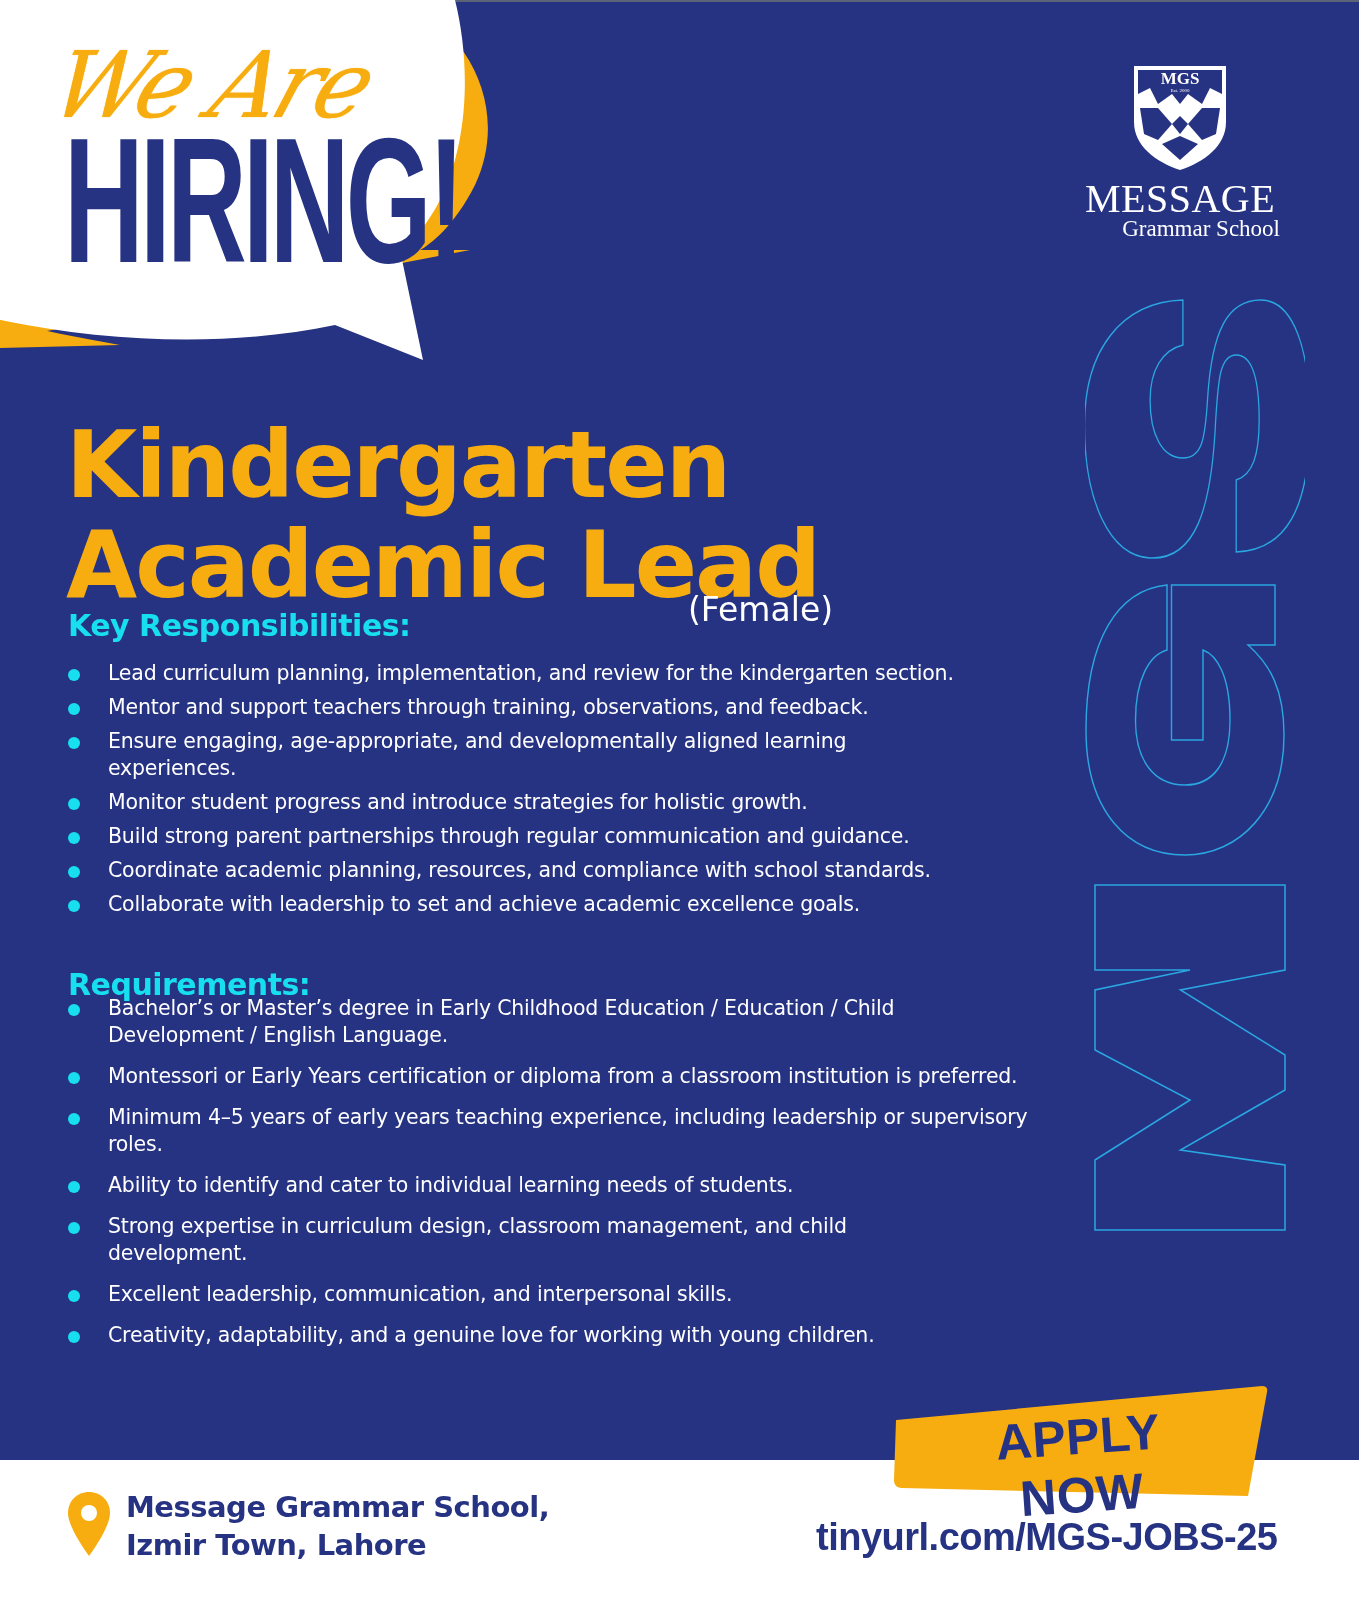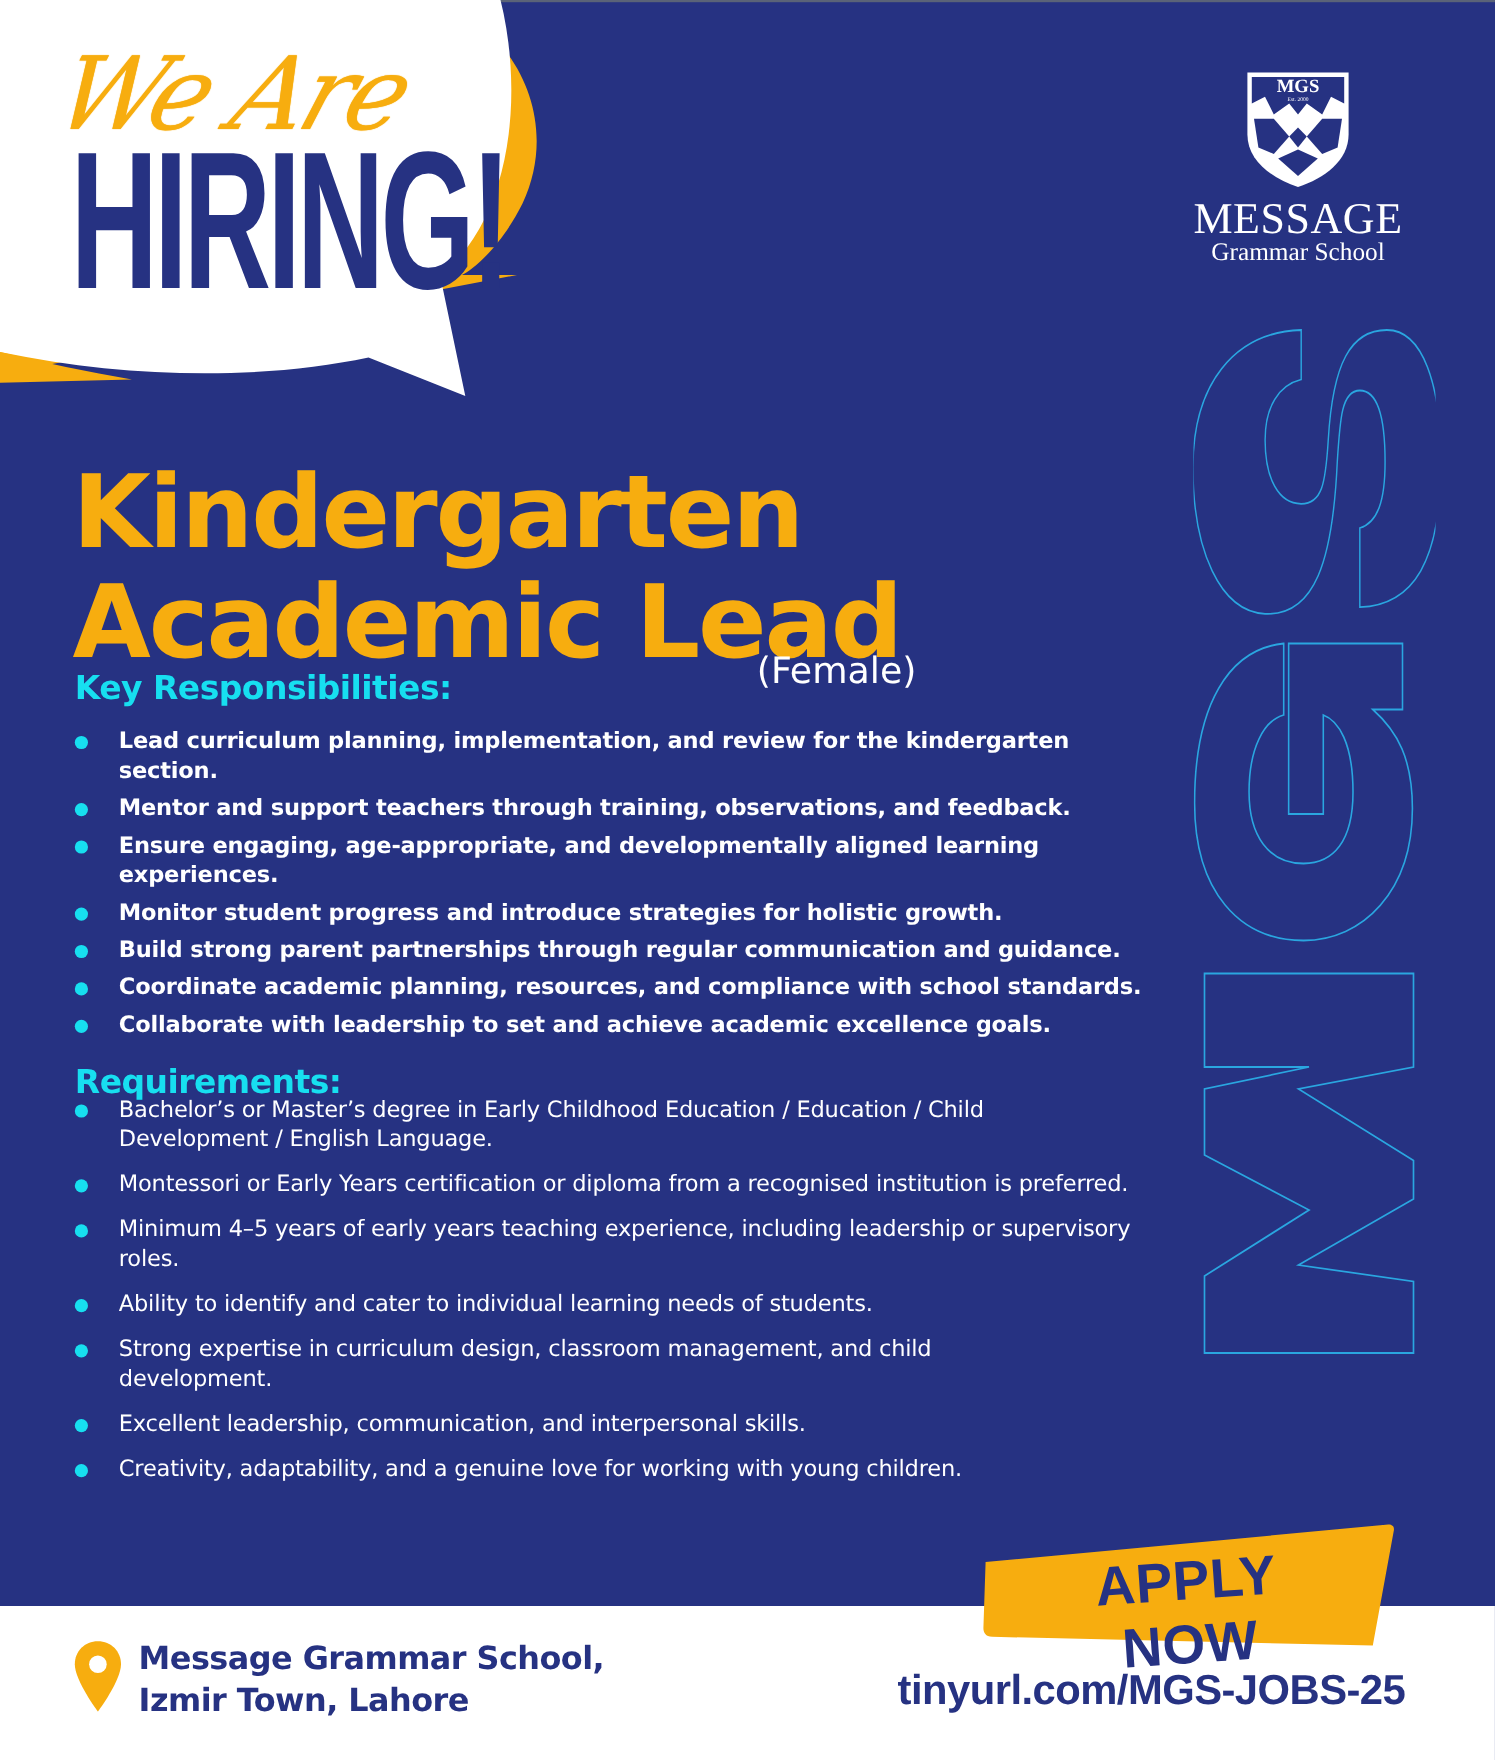--- a/index.html
+++ b/index.html
@@ -42,21 +42,21 @@
     }
 
     
     .logo { position:absolute; left:1080px; top:64px; width:200px; text-align:center; }
     .shield-svg { width:96px; height:108px; display:block; margin:0 auto; }
     .logo-name {
       font-family: "Liberation Serif", serif; font-size: 40px; line-height: 38px;
       color:#fff; margin-top:8px; letter-spacing: 0.5px;
     }
     .logo-sub {
-      font-family: "Liberation Serif", serif; font-size: 23px; line-height: 22px; color:#fff;
+      font-family: "Liberation Serif", serif; font-size: 23px; line-height: 22px; color:#fff;text-align:right;
     }
 
     
     .mgs-outline { position:absolute; left:1085px; top:290px; width:220px; height:970px; }
 
     
     .job-title {
       position:absolute; left:66px; top:392px;
       font-family: "DejaVu Sans", sans-serif;
       font-weight: 700;
@@ -82,21 +82,21 @@
     .list li {
       position:relative; padding-left:40px;
       font-family: "DejaVu Sans", sans-serif;
       font-size: 20.5px; line-height: 27px; color:#ffffff;
       letter-spacing: -0.2px;
     }
     .list li .dot {
       position:absolute; left:0; top:9px; width:12px; height:12px; border-radius:50%;
       background:#17dff0;
     }
-    .resp li { margin-bottom: 7px; font-weight: bold; }
+    .resp li { margin-bottom: 7px; }
     .req li { margin-bottom: 14px; }
 
     
     .footer { position:absolute; left:0; top:1460px; width:1359px; height:140px; background:#ffffff; }
     .apply-svg { position:absolute; left:890px; top:1384px; width:380px; height:118px; z-index:5; }
     .apply-text {
       position:absolute; left:930px; top:1408px; width:300px;
       font-family: "Liberation Sans", sans-serif; font-weight:700;
       font-size: 50px; color:#263282; letter-spacing: 0.5px;
       transform: rotate(-4deg); z-index:6; text-align:center;
@@ -163,21 +163,21 @@
   <li style="width:900px;"><span class="dot"></span><span>Ensure engaging, age-appropriate, and developmentally aligned learning experiences.</span></li>
   <li><span class="dot"></span><span>Monitor student progress and introduce strategies for holistic growth.</span></li>
   <li><span class="dot"></span><span>Build strong parent partnerships through regular communication and guidance.</span></li>
   <li><span class="dot"></span><span>Coordinate academic planning, resources, and compliance with school standards.</span></li>
   <li><span class="dot"></span><span>Collaborate with leadership to set and achieve academic excellence goals.</span></li>
 </ul>
 
 <div class="section-heading" style="top:944px;margin-top:23px;">Requirements:</div>
 <ul class="list req" style="top:995px; width:960px;">
   <li><span class="dot"></span><span>Bachelor’s or Master’s degree in Early Childhood Education / Education / Child Development / English Language.</span></li>
-  <li><span class="dot"></span><span>Montessori or Early Years certification or diploma from a recognised institution is preferred.</span></li>
+  <li><span class="dot"></span><span>Montessori or Early Years certification or diploma from a classroom institution is preferred.</span></li>
   <li><span class="dot"></span><span>Minimum 4–5 years of early years teaching experience, including leadership or supervisory roles.</span></li>
   <li><span class="dot"></span><span>Ability to identify and cater to individual learning needs of students.</span></li>
   <li style="width:900px;"><span class="dot"></span><span>Strong expertise in curriculum design, classroom management, and child development.</span></li>
   <li><span class="dot"></span><span>Excellent leadership, communication, and interpersonal skills.</span></li>
   <li><span class="dot"></span><span>Creativity, adaptability, and a genuine love for working with young children.</span></li>
 </ul>
 
 <div class="footer"></div>
 
 <svg class="apply-svg" viewBox="0 0 380 118">

